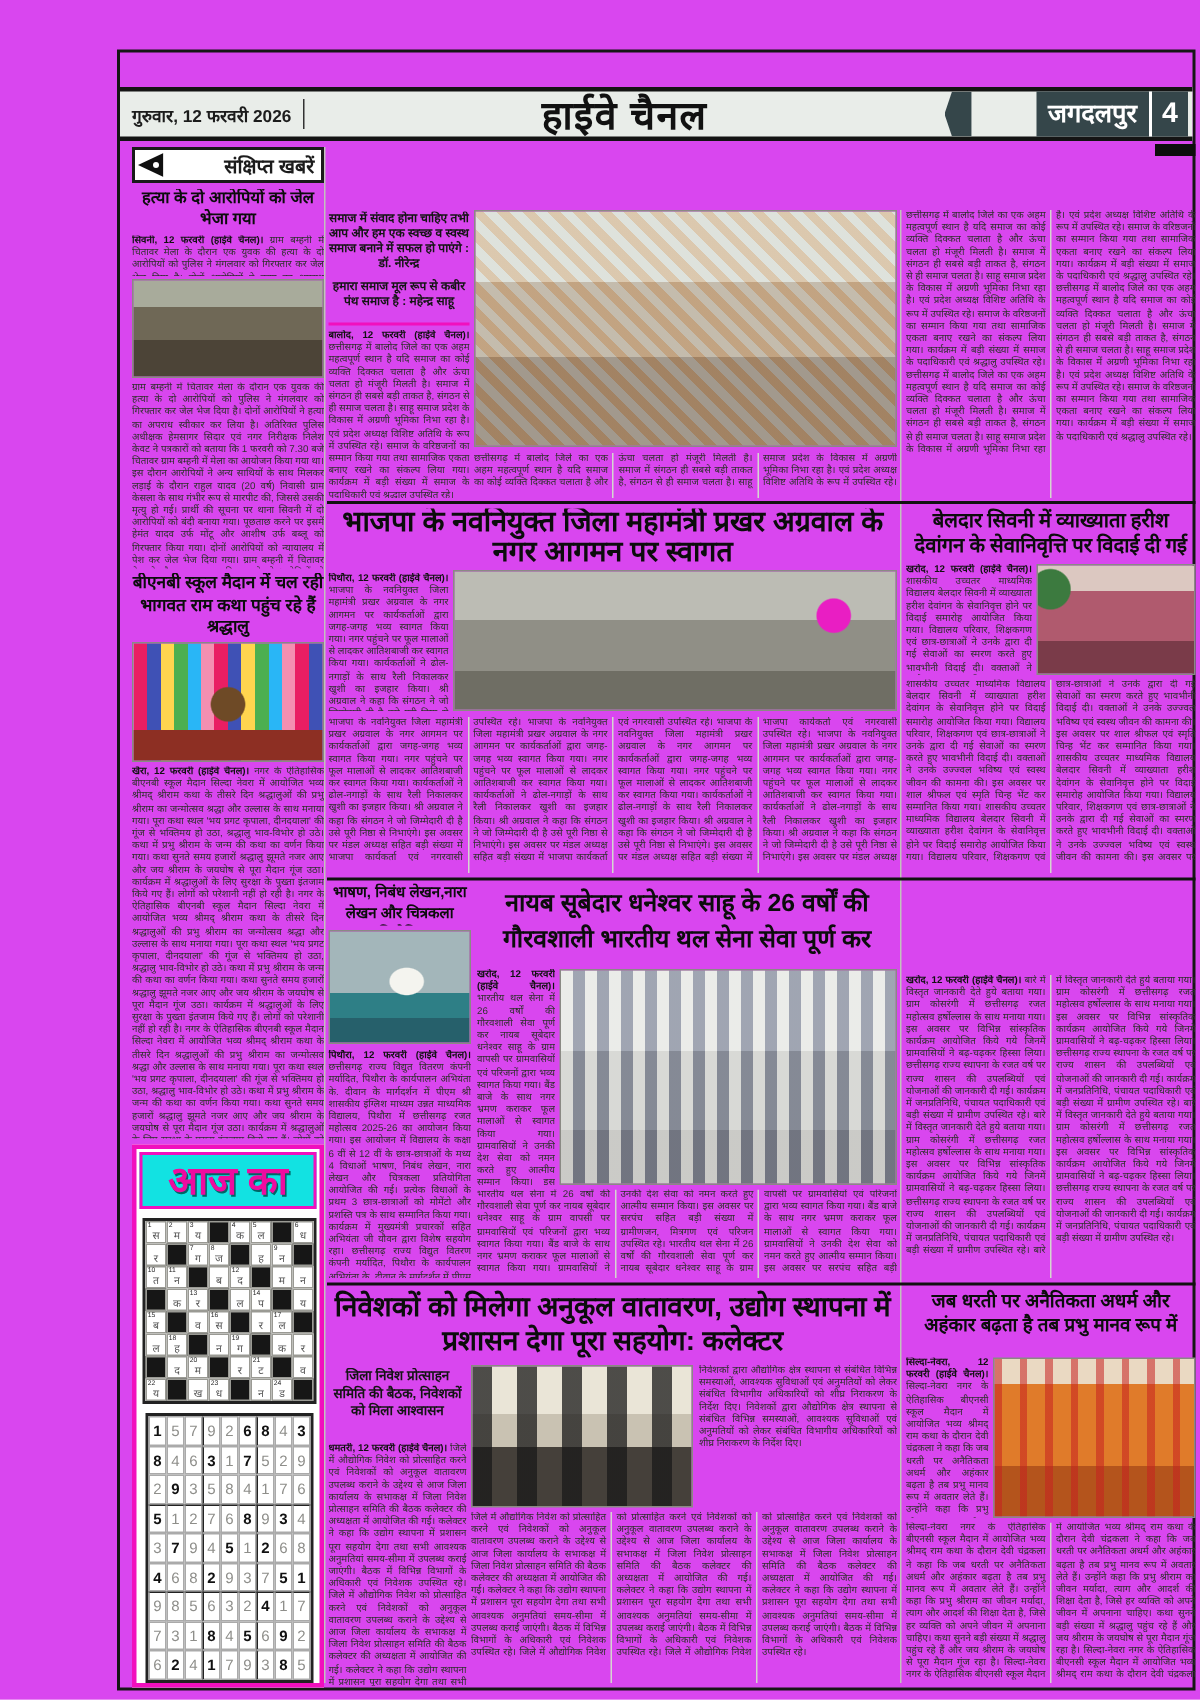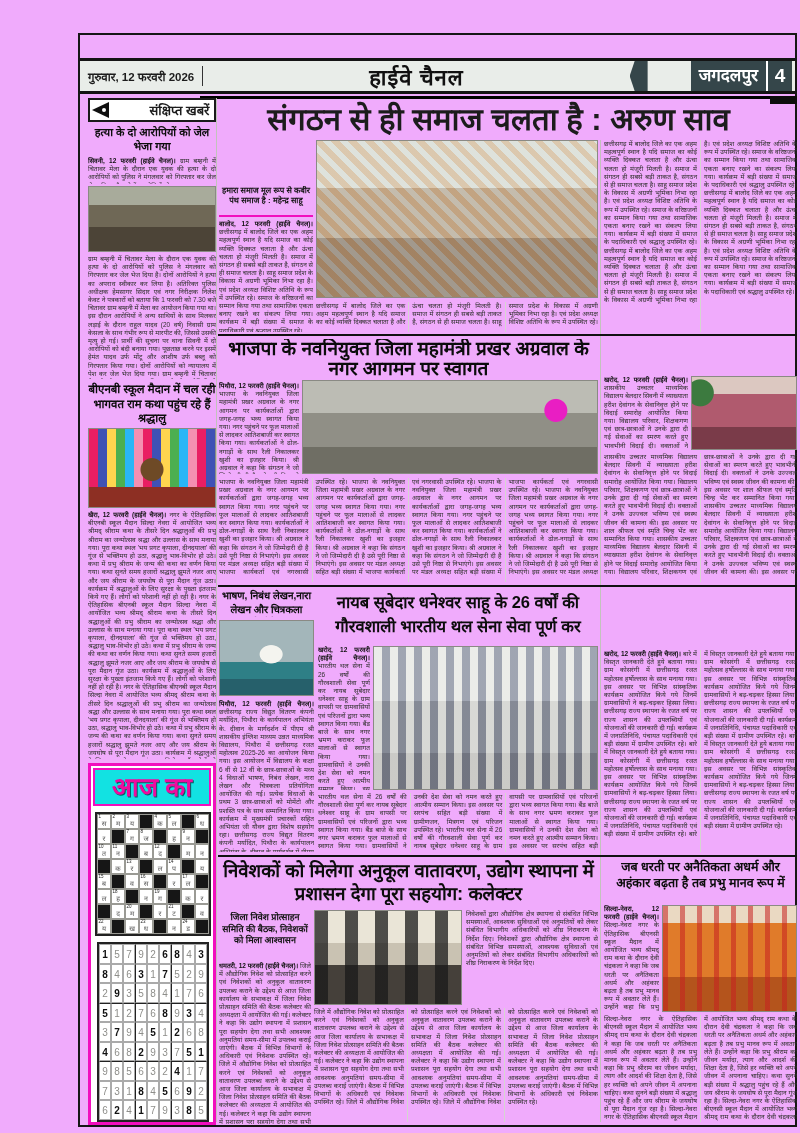--- a/index.html
+++ b/index.html
@@ -1,27 +1,27 @@
 <!DOCTYPE html>
 <html><head>
 <meta charset="utf-8">
 <style>
   * { margin:0; padding:0; box-sizing:border-box; }
   html,body { width:800px; height:1133px; }
   body { font-family:"Liberation Sans", sans-serif; background:#fdfdfb; color:#1c1c1c; }
-  .page { position:relative; width:800px; height:1133px; background:#f0abfc; overflow:hidden; }
+  .page { position:relative; width:800px; height:1133px; background:#d946ef; overflow:hidden; }
   .abs { position:absolute; }
   .sheet-border { left:78px; top:33px; width:719px; height:1094px; border:2px solid #161616; pointer-events:none; }
 
   
   .header-bar { left:80px; top:58px; width:715px; height:36px; background:#e9ede9;
     border-top:3px solid #141414; border-bottom:3px solid #141414; display:flex; align-items:center; }
   .date { font-weight:bold; font-size:11.5px; padding-left:8px; white-space:nowrap; }
   .date-sep { width:1px; height:20px; background:#333; margin-left:8px; }
-  .masthead { flex:1; text-align:center; font-size:22px; font-weight:800; letter-spacing:1px; color:#111; }
+  .masthead { flex:1; text-align:center; font-size:26px; font-weight:800; letter-spacing:1px; color:#111; }
   .badge-wrap { display:flex; align-items:center; height:30px; margin-right:3px; }
   .badge-chevron { width:18px; height:30px; background:#35464a; clip-path:polygon(100% 0,100% 100%,28% 100%,0 50%,28% 0); }
   .badge { background:#35464a; color:#fff; font-weight:800; font-size:17px; height:30px; line-height:30px; padding:0 8px;margin-left:43px; }
   .pagenum { background:#35464a; color:#fff; font-weight:800; font-size:19px; height:30px; width:26px;
     line-height:30px; text-align:center; border-left:2px solid #fff; }
 
   
   .main-headline { left:200px; top:96px; width:597px; height:44px; border-top:3px solid #000;
     font-size:31px; font-weight:800; text-align:center; line-height:42px; white-space:nowrap; overflow:hidden; }
   .tick { background:#0d0d0d; }
@@ -97,21 +97,20 @@
     <span class="date">गुरुवार, 12 फरवरी 2026</span>
     <span class="date-sep"></span>
     <span class="masthead">हाईवे चैनल</span>
     <span class="badge-wrap">
       <span class="badge-chevron"></span>
       <span class="badge">जगदलपुर</span>
       <span class="pagenum">4</span>
     </span>
   </div>
 
-  <div class="abs main-headline">संगठन से ही समाज चलता है : अरुण साव</div>
   <div class="abs tick" style="left:770px;top:96px;width:27px;height:8px;"></div>
 
   <div class="abs vsep" style="left:216px;top:98px;height:1024px;"></div>
   <div class="abs vsep" style="left:600px;top:140px;height:982px;"></div>
 
   <div class="abs briefs-box">
     <span class="brief-arrow"></span>
     <span class="briefs-title">संक्षिप्त खबरें</span>
   </div>
   <div class="abs hl" style="left:88px;top:126px;width:128px;height:28px;font-size:11px;line-height:13.5px;">हत्या के दो आरोपियों को जेल भेजा गया</div>
@@ -378,34 +377,36 @@
         <div class="sd-cell">4</div>
         <div class="sd-cell bold bl">1</div>
         <div class="sd-cell">7</div>
         <div class="sd-cell">9</div>
         <div class="sd-cell bl">3</div>
         <div class="sd-cell bold">8</div>
         <div class="sd-cell">5</div>
       </div>
   </div>
 
+  <div class="abs subhead" style="left:219px;top:141px;width:94px;height:42px;">समाज में संवाद होना चाहिए तभी आप और हम एक स्वच्छ व स्वस्थ समाज बनाने में सफल हो पाएंगे : डॉ. नीरेन्द्र</div>
   <div class="abs subhead" style="left:219px;top:186px;width:94px;height:26px;">हमारा समाज मूल रूप से कबीर पंथ समाज है : महेन्द्र साहू</div>
   <div class="abs pink-rule" style="left:219px;top:215px;width:94px;"></div>
   <div class="abs txt" style="left:219px;top:220px;width:94px;height:112px;"><b>बालोद, 12 फरवरी (हाईवे चैनल)।</b> <span>छत्तीसगढ़ में बालोद जिले का एक अहम महत्वपूर्ण स्थान है यदि समाज का कोई व्यक्ति दिक्कत चलाता है और ऊंचा चलता हो मंजूरी मिलती है। समाज में संगठन ही सबसे बड़ी ताकत है, संगठन से ही समाज चलता है। साहू समाज प्रदेश के विकास में अग्रणी भूमिका निभा रहा है। एवं प्रदेश अध्यक्ष विशिष्ट अतिथि के रूप में उपस्थित रहे। समाज के वरिष्ठजनों का सम्मान किया गया तथा सामाजिक एकता बनाए रखने का संकल्प लिया गया। कार्यक्रम में बड़ी संख्या में समाज के पदाधिकारी एवं श्रद्धालु उपस्थित रहे।</span></div>
   <div class="abs photo ph-crowd-main" style="left:316px;top:140px;width:282px;height:158px;"></div>
   <div class="abs txt cols3" style="left:316px;top:302px;width:282px;height:30px;">छत्तीसगढ़ में बालोद जिले का एक अहम महत्वपूर्ण स्थान है यदि समाज का कोई व्यक्ति दिक्कत चलाता है और ऊंचा चलता हो मंजूरी मिलती है। समाज में संगठन ही सबसे बड़ी ताकत है, संगठन से ही समाज चलता है। साहू समाज प्रदेश के विकास में अग्रणी भूमिका निभा रहा है। एवं प्रदेश अध्यक्ष विशिष्ट अतिथि के रूप में उपस्थित रहे। समाज के वरिष्ठजनों का सम्मान किया गया तथा सामाजिक एकता बनाए रखने का संकल्प लिया गया। कार्यक्रम में बड़ी संख्या में समाज के पदाधिकारी एवं श्रद्धालु उपस्थित रहे।</div>
   <div class="abs txt cols2" style="left:604px;top:140px;width:193px;height:192px;">छत्तीसगढ़ में बालोद जिले का एक अहम महत्वपूर्ण स्थान है यदि समाज का कोई व्यक्ति दिक्कत चलाता है और ऊंचा चलता हो मंजूरी मिलती है। समाज में संगठन ही सबसे बड़ी ताकत है, संगठन से ही समाज चलता है। साहू समाज प्रदेश के विकास में अग्रणी भूमिका निभा रहा है। एवं प्रदेश अध्यक्ष विशिष्ट अतिथि के रूप में उपस्थित रहे। समाज के वरिष्ठजनों का सम्मान किया गया तथा सामाजिक एकता बनाए रखने का संकल्प लिया गया। कार्यक्रम में बड़ी संख्या में समाज के पदाधिकारी एवं श्रद्धालु उपस्थित रहे। छत्तीसगढ़ में बालोद जिले का एक अहम महत्वपूर्ण स्थान है यदि समाज का कोई व्यक्ति दिक्कत चलाता है और ऊंचा चलता हो मंजूरी मिलती है। समाज में संगठन ही सबसे बड़ी ताकत है, संगठन से ही समाज चलता है। साहू समाज प्रदेश के विकास में अग्रणी भूमिका निभा रहा है। एवं प्रदेश अध्यक्ष विशिष्ट अतिथि के रूप में उपस्थित रहे। समाज के वरिष्ठजनों का सम्मान किया गया तथा सामाजिक एकता बनाए रखने का संकल्प लिया गया। कार्यक्रम में बड़ी संख्या में समाज के पदाधिकारी एवं श्रद्धालु उपस्थित रहे। छत्तीसगढ़ में बालोद जिले का एक अहम महत्वपूर्ण स्थान है यदि समाज का कोई व्यक्ति दिक्कत चलाता है और ऊंचा चलता हो मंजूरी मिलती है। समाज में संगठन ही सबसे बड़ी ताकत है, संगठन से ही समाज चलता है। साहू समाज प्रदेश के विकास में अग्रणी भूमिका निभा रहा है। एवं प्रदेश अध्यक्ष विशिष्ट अतिथि के रूप में उपस्थित रहे। समाज के वरिष्ठजनों का सम्मान किया गया तथा सामाजिक एकता बनाए रखने का संकल्प लिया गया। कार्यक्रम में बड़ी संख्या में समाज के पदाधिकारी एवं श्रद्धालु उपस्थित रहे।</div>
 
   <div class="abs rule" style="left:218px;top:334px;width:579px;"></div>
 
   <div class="abs hl" style="left:219px;top:339px;width:379px;height:40px;font-size:19px;line-height:20px;">भाजपा के नवनियुक्त जिला महामंत्री प्रखर अग्रवाल के नगर आगमन पर स्वागत</div>
   <div class="abs txt" style="left:219px;top:382px;width:80px;height:92px;"><b>पिथौरा, 12 फरवरी (हाईवे चैनल)।</b> <span>भाजपा के नवनियुक्त जिला महामंत्री प्रखर अग्रवाल के नगर आगमन पर कार्यकर्ताओं द्वारा जगह-जगह भव्य स्वागत किया गया। नगर पहुंचने पर फूल मालाओं से लादकर आतिशबाजी कर स्वागत किया गया। कार्यकर्ताओं ने ढोल-नगाड़ों के साथ रैली निकालकर खुशी का इजहार किया। श्री अग्रवाल ने कहा कि संगठन ने जो जिम्मेदारी दी है उसे पूरी निष्ठा से निभाएंगे। इस अवसर पर मंडल अध्यक्ष सहित बड़ी संख्या में भाजपा कार्यकर्ता एवं नगरवासी उपस्थित रहे।</span></div>
   <div class="abs photo ph-group-gray" style="left:302px;top:380px;width:296px;height:94px;"></div>
   <div class="abs txt cols4" style="left:219px;top:478px;width:379px;height:104px;">भाजपा के नवनियुक्त जिला महामंत्री प्रखर अग्रवाल के नगर आगमन पर कार्यकर्ताओं द्वारा जगह-जगह भव्य स्वागत किया गया। नगर पहुंचने पर फूल मालाओं से लादकर आतिशबाजी कर स्वागत किया गया। कार्यकर्ताओं ने ढोल-नगाड़ों के साथ रैली निकालकर खुशी का इजहार किया। श्री अग्रवाल ने कहा कि संगठन ने जो जिम्मेदारी दी है उसे पूरी निष्ठा से निभाएंगे। इस अवसर पर मंडल अध्यक्ष सहित बड़ी संख्या में भाजपा कार्यकर्ता एवं नगरवासी उपस्थित रहे। भाजपा के नवनियुक्त जिला महामंत्री प्रखर अग्रवाल के नगर आगमन पर कार्यकर्ताओं द्वारा जगह-जगह भव्य स्वागत किया गया। नगर पहुंचने पर फूल मालाओं से लादकर आतिशबाजी कर स्वागत किया गया। कार्यकर्ताओं ने ढोल-नगाड़ों के साथ रैली निकालकर खुशी का इजहार किया। श्री अग्रवाल ने कहा कि संगठन ने जो जिम्मेदारी दी है उसे पूरी निष्ठा से निभाएंगे। इस अवसर पर मंडल अध्यक्ष सहित बड़ी संख्या में भाजपा कार्यकर्ता एवं नगरवासी उपस्थित रहे। भाजपा के नवनियुक्त जिला महामंत्री प्रखर अग्रवाल के नगर आगमन पर कार्यकर्ताओं द्वारा जगह-जगह भव्य स्वागत किया गया। नगर पहुंचने पर फूल मालाओं से लादकर आतिशबाजी कर स्वागत किया गया। कार्यकर्ताओं ने ढोल-नगाड़ों के साथ रैली निकालकर खुशी का इजहार किया। श्री अग्रवाल ने कहा कि संगठन ने जो जिम्मेदारी दी है उसे पूरी निष्ठा से निभाएंगे। इस अवसर पर मंडल अध्यक्ष सहित बड़ी संख्या में भाजपा कार्यकर्ता एवं नगरवासी उपस्थित रहे। भाजपा के नवनियुक्त जिला महामंत्री प्रखर अग्रवाल के नगर आगमन पर कार्यकर्ताओं द्वारा जगह-जगह भव्य स्वागत किया गया। नगर पहुंचने पर फूल मालाओं से लादकर आतिशबाजी कर स्वागत किया गया। कार्यकर्ताओं ने ढोल-नगाड़ों के साथ रैली निकालकर खुशी का इजहार किया। श्री अग्रवाल ने कहा कि संगठन ने जो जिम्मेदारी दी है उसे पूरी निष्ठा से निभाएंगे। इस अवसर पर मंडल अध्यक्ष सहित बड़ी संख्या में भाजपा कार्यकर्ता एवं नगरवासी उपस्थित रहे।</div>
 
+  <div class="abs hl serif" style="left:604px;top:338px;width:193px;height:34px;font-size:13.5px;line-height:17px;">बेलदार सिवनी में व्याख्याता हरीश देवांगन के सेवानिवृत्ति पर विदाई दी गई</div>
   <div class="abs txt" style="left:604px;top:376px;width:84px;height:74px;"><b>खरोद, 12 फरवरी (हाईवे चैनल)।</b> <span>शासकीय उच्चतर माध्यमिक विद्यालय बेलदार सिवनी में व्याख्याता हरीश देवांगन के सेवानिवृत्त होने पर विदाई समारोह आयोजित किया गया। विद्यालय परिवार, शिक्षकगण एवं छात्र-छात्राओं ने उनके द्वारा दी गई सेवाओं का स्मरण करते हुए भावभीनी विदाई दी। वक्ताओं ने उनके उज्ज्वल भविष्य एवं स्वस्थ जीवन की कामना की। इस अवसर पर शाल श्रीफल एवं स्मृति चिन्ह भेंट कर सम्मानित किया गया।</span></div>
   <div class="abs photo ph-women-pink" style="left:691px;top:376px;width:106px;height:74px;"></div>
   <div class="abs txt cols2" style="left:604px;top:453px;width:193px;height:129px;">शासकीय उच्चतर माध्यमिक विद्यालय बेलदार सिवनी में व्याख्याता हरीश देवांगन के सेवानिवृत्त होने पर विदाई समारोह आयोजित किया गया। विद्यालय परिवार, शिक्षकगण एवं छात्र-छात्राओं ने उनके द्वारा दी गई सेवाओं का स्मरण करते हुए भावभीनी विदाई दी। वक्ताओं ने उनके उज्ज्वल भविष्य एवं स्वस्थ जीवन की कामना की। इस अवसर पर शाल श्रीफल एवं स्मृति चिन्ह भेंट कर सम्मानित किया गया। शासकीय उच्चतर माध्यमिक विद्यालय बेलदार सिवनी में व्याख्याता हरीश देवांगन के सेवानिवृत्त होने पर विदाई समारोह आयोजित किया गया। विद्यालय परिवार, शिक्षकगण एवं छात्र-छात्राओं ने उनके द्वारा दी गई सेवाओं का स्मरण करते हुए भावभीनी विदाई दी। वक्ताओं ने उनके उज्ज्वल भविष्य एवं स्वस्थ जीवन की कामना की। इस अवसर पर शाल श्रीफल एवं स्मृति चिन्ह भेंट कर सम्मानित किया गया। शासकीय उच्चतर माध्यमिक विद्यालय बेलदार सिवनी में व्याख्याता हरीश देवांगन के सेवानिवृत्त होने पर विदाई समारोह आयोजित किया गया। विद्यालय परिवार, शिक्षकगण एवं छात्र-छात्राओं ने उनके द्वारा दी गई सेवाओं का स्मरण करते हुए भावभीनी विदाई दी। वक्ताओं ने उनके उज्ज्वल भविष्य एवं स्वस्थ जीवन की कामना की। इस अवसर पर शाल श्रीफल एवं स्मृति चिन्ह भेंट कर सम्मानित किया गया।</div>
 
   <div class="abs rule" style="left:218px;top:585px;width:579px;"></div>
 
   <div class="abs hl" style="left:219px;top:589px;width:95px;height:28px;font-size:10px;line-height:13.5px;">भाषण, निबंध लेखन,नारा लेखन और चित्रकला प्रतियोगिता</div>
   <div class="abs photo ph-office" style="left:219px;top:620px;width:95px;height:76px;"></div>
   <div class="abs txt" style="left:219px;top:700px;width:95px;height:152px;"><b>पिथौरा, 12 फरवरी (हाईवे चैनल)।</b> <span>छत्तीसगढ़ राज्य विद्युत वितरण कंपनी मर्यादित, पिथौरा के कार्यपालन अभियंता के. दीवान के मार्गदर्शन में पीएम श्री शासकीय इंग्लिश माध्यम उन्नत माध्यमिक विद्यालय, पिथौरा में छत्तीसगढ़ रजत महोत्सव 2025-26 का आयोजन किया गया। इस आयोजन में विद्यालय के कक्षा 6 वीं से 12 वीं के छात्र-छात्राओं के मध्य 4 विधाओं भाषण, निबंध लेखन, नारा लेखन और चित्रकला प्रतियोगिता आयोजित की गई। प्रत्येक विधाओं के प्रथम 3 छात्र-छात्राओं को मोमेंटो और प्रशस्ति पत्र के साथ सम्मानित किया गया। कार्यक्रम में मुख्यमंत्री प्रचारकों सहित अभियंता जी यौवन द्वारा विशेष सहयोग रहा। छत्तीसगढ़ राज्य विद्युत वितरण कंपनी मर्यादित, पिथौरा के कार्यपालन अभियंता के. दीवान के मार्गदर्शन में पीएम श्री शासकीय इंग्लिश माध्यम उन्नत माध्यमिक विद्यालय, पिथौरा में छत्तीसगढ़ रजत महोत्सव 2025-26 का आयोजन किया गया। इस आयोजन में विद्यालय के कक्षा 6 वीं से 12 वीं के छात्र-छात्राओं के मध्य 4 विधाओं भाषण, निबंध लेखन, नारा लेखन और चित्रकला प्रतियोगिता आयोजित की गई। प्रत्येक विधाओं के प्रथम 3 छात्र-छात्राओं को मोमेंटो और प्रशस्ति पत्र के साथ सम्मानित किया गया। कार्यक्रम में मुख्यमंत्री प्रचारकों सहित अभियंता जी यौवन द्वारा विशेष सहयोग रहा।</span></div>
 

